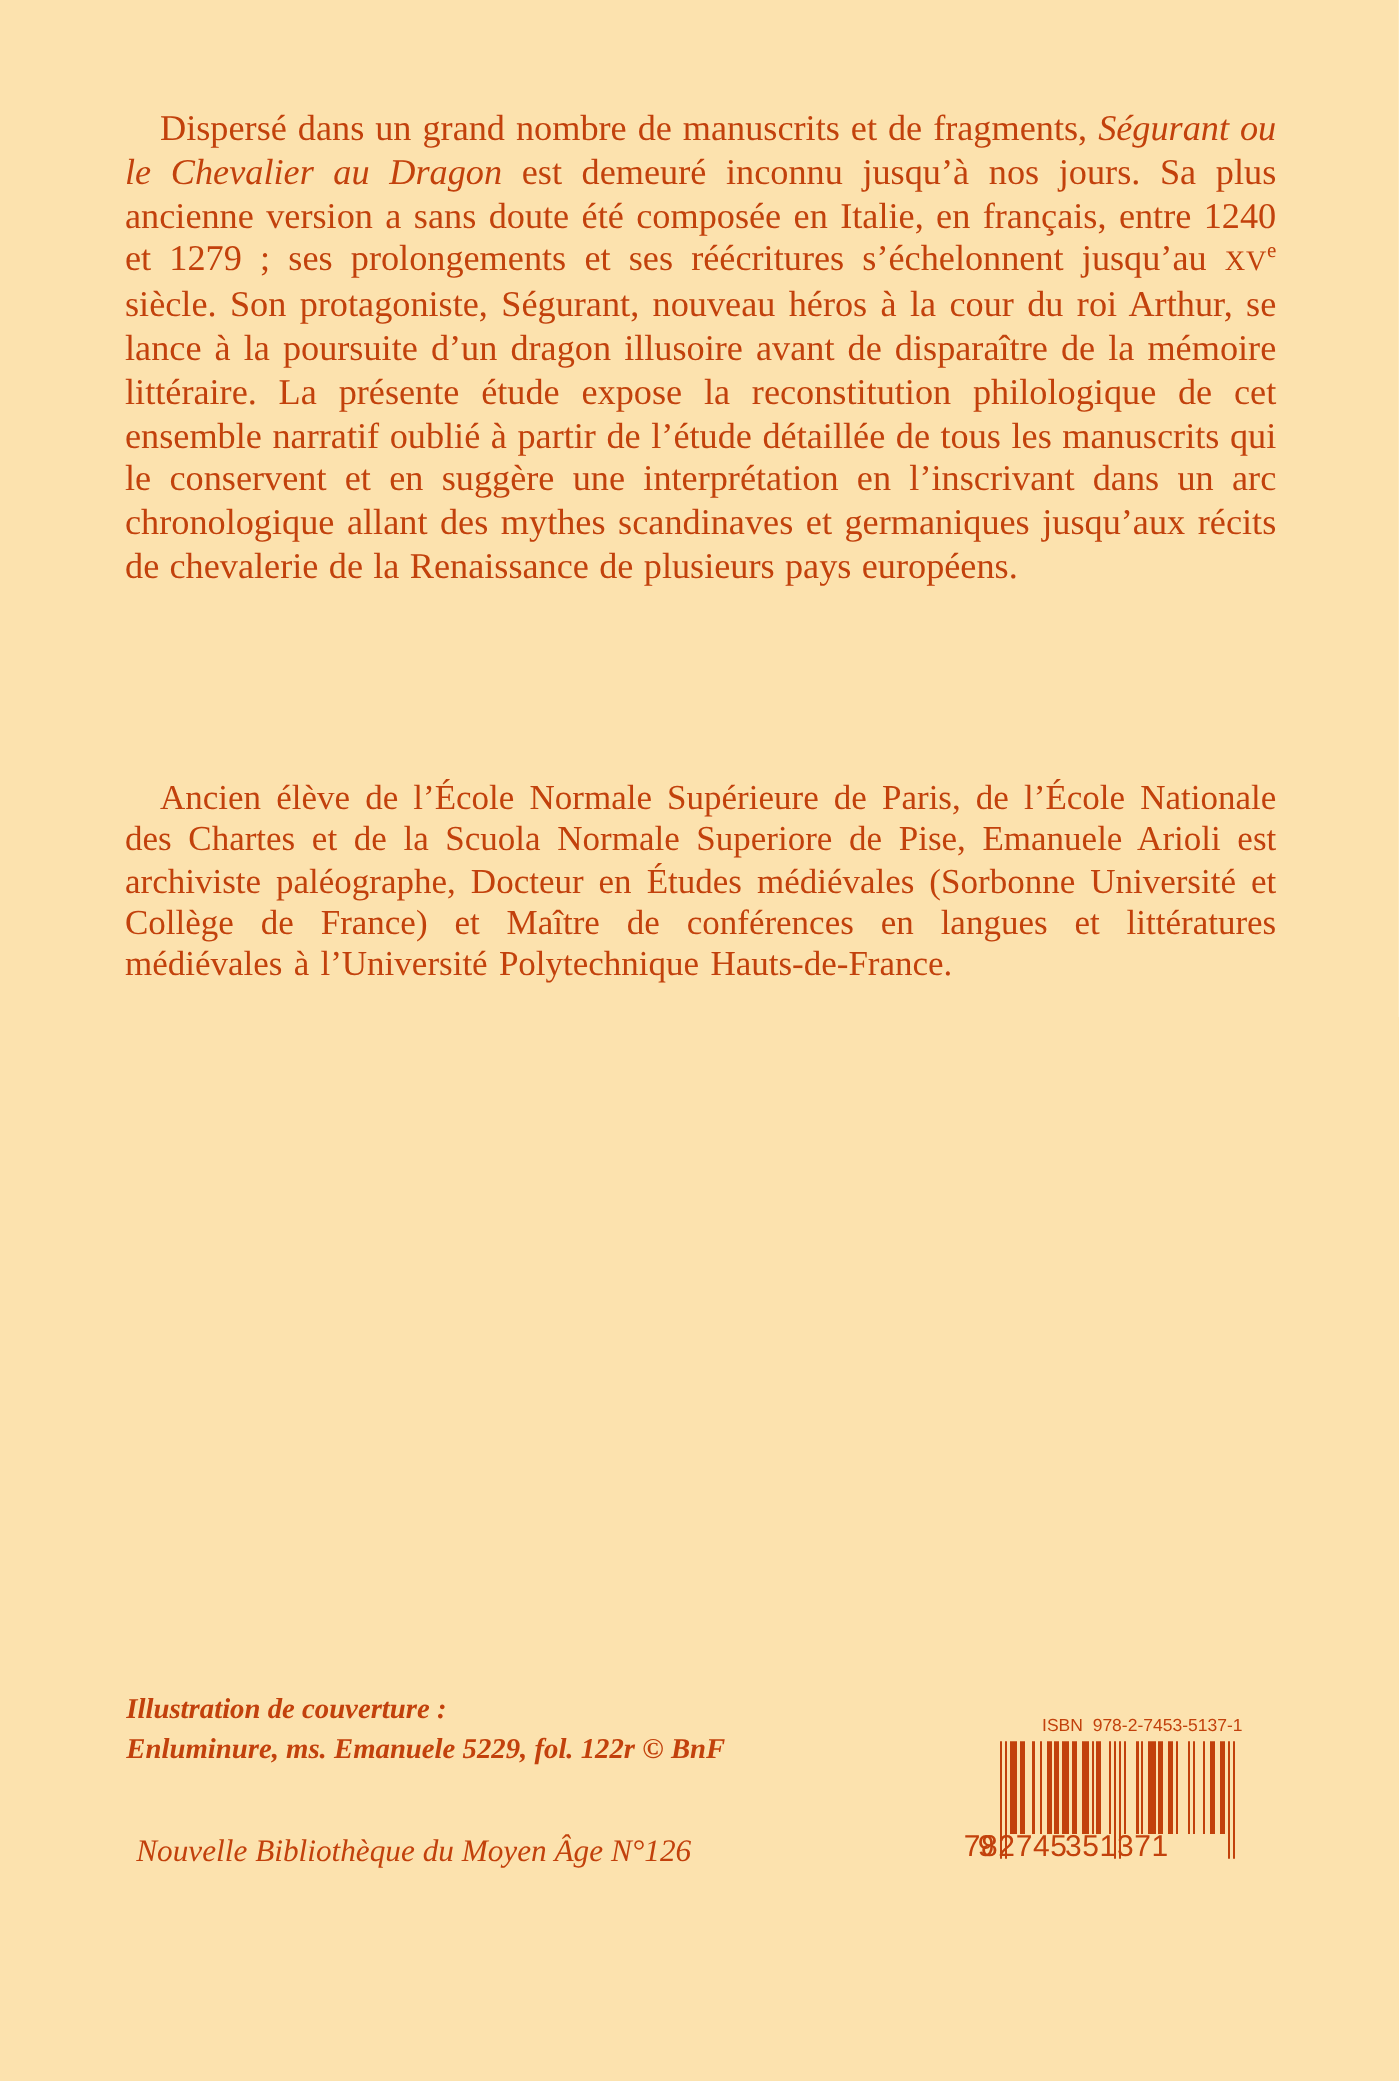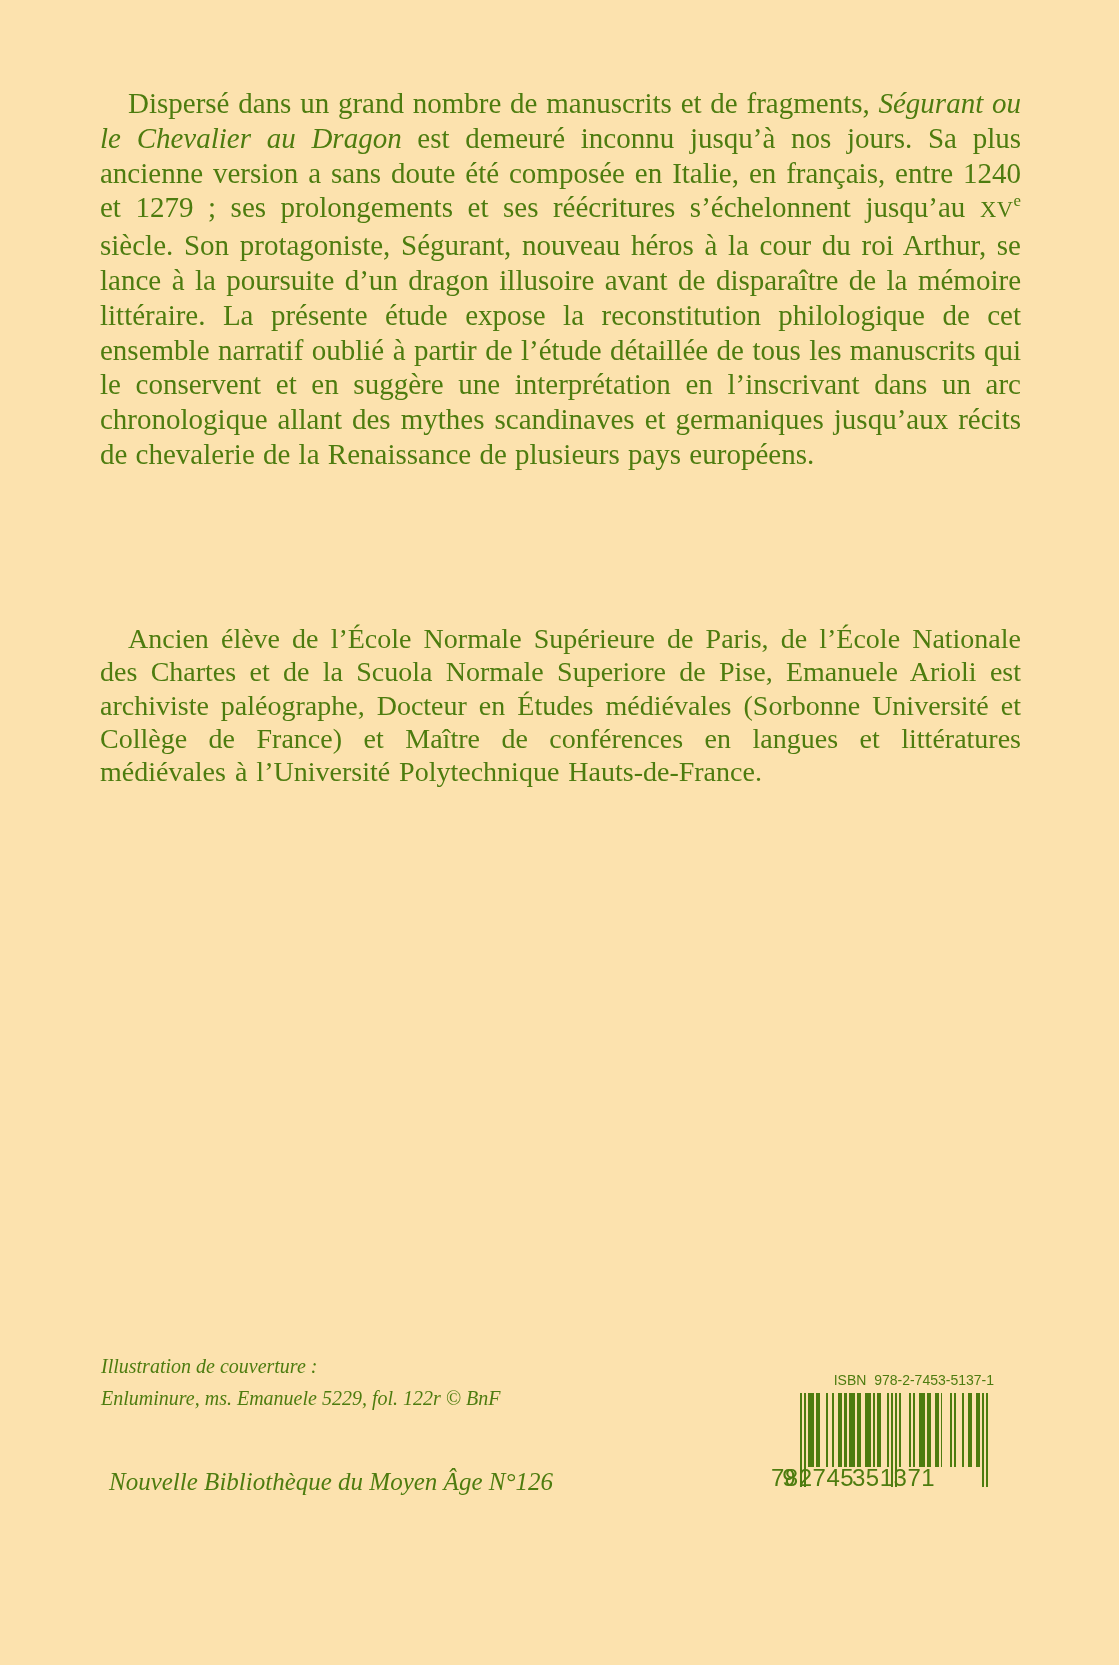--- a/index.html
+++ b/index.html
@@ -33,22 +33,23 @@
     left: 100px; top: 622px; width: 921px;
     margin: 0;
     font-size: 28px; line-height: 33.3px;
     text-align: justify;
     text-indent: 28px;
     word-spacing: 2px;
   }
   .credit {
     position: absolute;
     left: 101px; top: 1351px;
-    font-size: 20px; line-height: 31.5px;
+    font-size: 23px; line-height: 31.5px;
     font-style: italic;
+    font-weight: bold;
   }
   .series {
     position: absolute;
     left: 109px; top: 1468px;
     font-size: 25px;
     font-style: italic;
   }
   .isbn-label {
     position: absolute;
     left: 794px; top: 1372px; width: 200px;
@@ -70,21 +71,21 @@
     font-size: 24px;
     letter-spacing: 0.5px;
   }
   #bc-first { left: 770px; width: 26px; text-align: right; }
   #bc-g1 { left: 771px; width: 80px; text-align: left; }
   #bc-g2 { left: 852px; width: 82px; text-align: left; }
 </style>
 </head>
 <body>
 
-<div class="page" style="background: rgb(252, 226, 174); color: #4d7c0f;">
+<div class="page" style="background: rgb(252, 226, 174); color: #c2410c;">
 
   <p class="synopsis"><span class="seg-roman">Dispersé dans un grand nombre de manuscrits et de fragments, </span><span class="seg-italic">Ségurant ou le Chevalier au Dragon</span><span class="seg-roman"> est demeuré inconnu jusqu’à nos jours. Sa plus ancienne version a sans doute été composée en Italie, en français, entre 1240 et 1279 ; ses prolongements et ses réécritures s’échelonnent jusqu’au </span><span class="seg-sc">XV</span><span class="seg-sup">e</span><span class="seg-roman"> siècle. Son protagoniste, Ségurant, nouveau héros à la cour du roi Arthur, se lance à la poursuite d’un dragon illusoire avant de disparaître de la mémoire littéraire. La présente étude expose la reconstitution philologique de cet ensemble narratif oublié à partir de l’étude détaillée de tous les manuscrits qui le conservent et en suggère une interprétation en l’inscrivant dans un arc chronologique allant des mythes scandinaves et germaniques jusqu’aux récits de chevalerie de la Renaissance de plusieurs pays européens.</span></p>
 
   <p class="bio">Ancien élève de l’École Normale Supérieure de Paris, de l’École Nationale des Chartes et de la Scuola Normale Superiore de Pise, Emanuele Arioli est archiviste paléographe, Docteur en Études médiévales (Sorbonne Université et Collège de France) et Maître de conférences en langues et littératures médiévales à l’Université Polytechnique Hauts-de-France.</p>
 
   <div class="credit">
     <div>Illustration de couverture :</div>
     <div>Enluminure, ms. Emanuele 5229, fol. 122r © BnF</div>
   </div>
 

